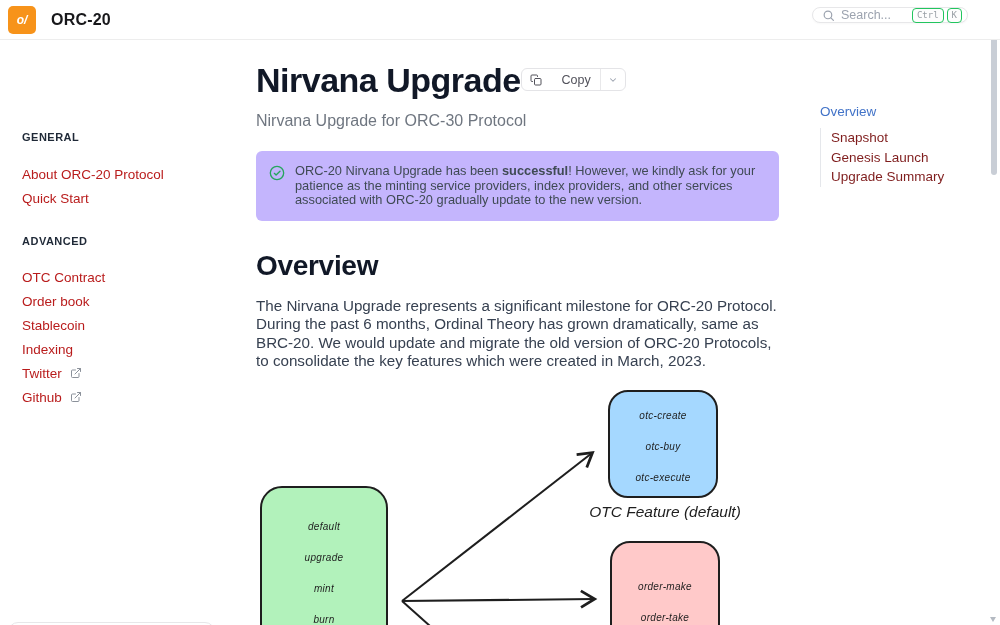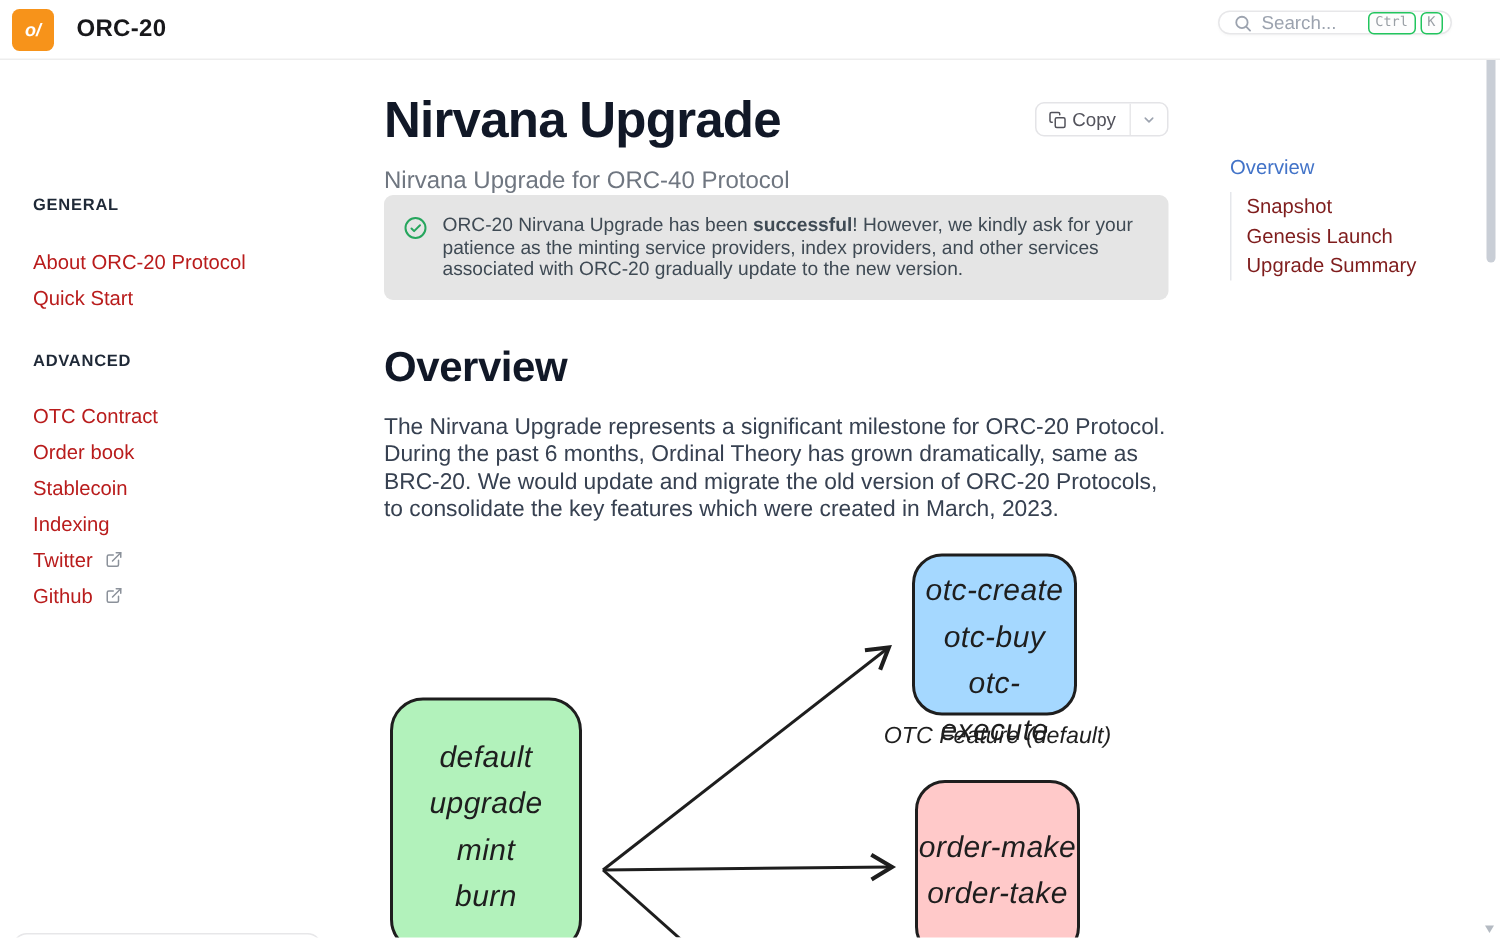--- a/index.html
+++ b/index.html
@@ -53,52 +53,52 @@
   .nav-item svg { width:12px; height:12px; margin-left:8px; color:#8b919a; }
 
   
   .toc { position:absolute; left:820px; top:40px; width:165px; padding-top:64px; font-size:13.5px; }
   .toc-active { color:#4273c8; line-height:16px; cursor:pointer; }
   .toc-sub { margin-top:8px; border-left:1px solid #e5e7eb; padding-left:10px; }
   .toc-item { line-height:19.5px; color:#7f1d1d; cursor:pointer; }
 
   
   .main { position:absolute; left:256px; top:40px; width:523px; }
-  .title-row { display:flex; justify-content:space-between; align-items:flex-start; margin-top:22px; }
+  .title-row { display:flex; align-items:flex-start; margin-top:22px; }
   h1 { font-size:34px; line-height:36px; font-weight:700; color:#111827; letter-spacing:-.5px; }
   .copy-group {
     display:flex; align-items:stretch; border:1px solid #e4e4e7; border-radius:6px;
     height:23px; margin-top:6px; color:#6b7280; background:#fff; overflow:hidden;
   }
-  .copy-main { display:flex; align-items:center; gap:4px; padding:0 9px 0 8px;
+  .copy-main { display:flex; align-items:center; gap:20px; padding:0 9px 0 8px;
     background:none; border:none; font:inherit; font-size:12.5px; color:#52525b; cursor:pointer; }
   .copy-main svg { width:12px; height:12px; }
   .copy-caret { display:flex; align-items:center; padding:0 7px; border:none;
     border-left:1px solid #e8e8ea; background:none; color:#9ca3af; cursor:pointer; }
   .copy-caret svg { width:10px; height:10px; }
   .subtitle { margin-top:14px; font-size:16px; color:#6f7680; }
 
   .callout {
-    background:#e5e5e5; border-radius:6px;
+    margin-top:21px; background:#c4b5fd; border-radius:6px;
     padding:13px 15px 13px 13px; display:flex; gap:10px;
   }
   .callout-icon { flex:none; width:16px; height:16px; margin-top:1px; }
   .callout-text { font-size:12.8px; line-height:14.6px; color:#3f4a54; }
   .callout-text b { font-weight:700; }
 
   h2 { margin-top:30px; font-size:28px; line-height:30px; font-weight:700; color:#111827; letter-spacing:-.3px; }
   .body-paragraph { margin-top:16px; font-size:15.2px; line-height:18.4px; color:#374151; }
 
   
   .diagram { position:relative; margin-top:16px; height:260px; font-style:italic; color:#1e1e1e; }
   .dbox { position:absolute; border:2px solid #1e1e1e; text-align:center; }
   .dbox-green { left:4px; top:100px; width:128px; height:170px; border-radius:22px; background:#b2f2bb; padding-top:23px; }
   .dbox-blue  { left:352px; top:4px;  width:110px; height:108px; border-radius:20px; background:#a5d8ff; padding-top:8px; }
   .dbox-pink  { left:354px; top:155px; width:110px; height:118px; border-radius:20px; background:#ffc9c9; padding-top:28px; }
-  .dline { line-height:31px; font-size:20px; letter-spacing:.3px; }
+  .dline { line-height:31px; font-size:10px; letter-spacing:.3px; }
   .dcaption { position:absolute; left:324px; top:117px; width:170px; text-align:center; font-size:15.5px; }
   .arrows { position:absolute; left:0; top:0; width:523px; height:260px; pointer-events:none; }
 
   
   .scroll-thumb { position:absolute; right:3px; top:10px; width:6px; height:165px; border-radius:3px; background:#c9ced6; }
   .scroll-arrow { position:absolute; right:4px; width:0; height:0; border-left:3.5px solid transparent; border-right:3.5px solid transparent; }
   .scroll-arrow.up { top:3px; border-bottom:5px solid #b4bac2; }
   .scroll-arrow.down { top:617px; border-top:5px solid #b4bac2; }
 
   
@@ -173,21 +173,21 @@
         <span>Copy</span>
       </button>
       <button class="copy-caret">
         <svg viewBox="0 0 24 24" fill="none" stroke="currentColor" stroke-width="2.5" stroke-linecap="round" stroke-linejoin="round">
             <polyline points="6 9 12 15 18 9"></polyline>
           </svg>
       </button>
     </div>
   </div>
 
-  <div class="subtitle">Nirvana Upgrade for ORC-40 Protocol</div>
+  <div class="subtitle">Nirvana Upgrade for ORC-30 Protocol</div>
 
   <div class="callout">
     <svg class="callout-icon" viewBox="0 0 24 24" fill="none" stroke="#26a65d" stroke-width="2" stroke-linecap="round" stroke-linejoin="round">
         <circle cx="12" cy="12" r="10"></circle>
         <path d="M8 12.5l2.6 2.6L16.5 9.3"></path>
       </svg>
     <div class="callout-text"><span>ORC-20 Nirvana Upgrade has been </span><b>successful</b><span>! However, we kindly ask for your patience as the minting service providers, index providers, and other services associated with ORC-20 gradually update to the new version.</span></div>
   </div>
 
   <h2>Overview</h2>

